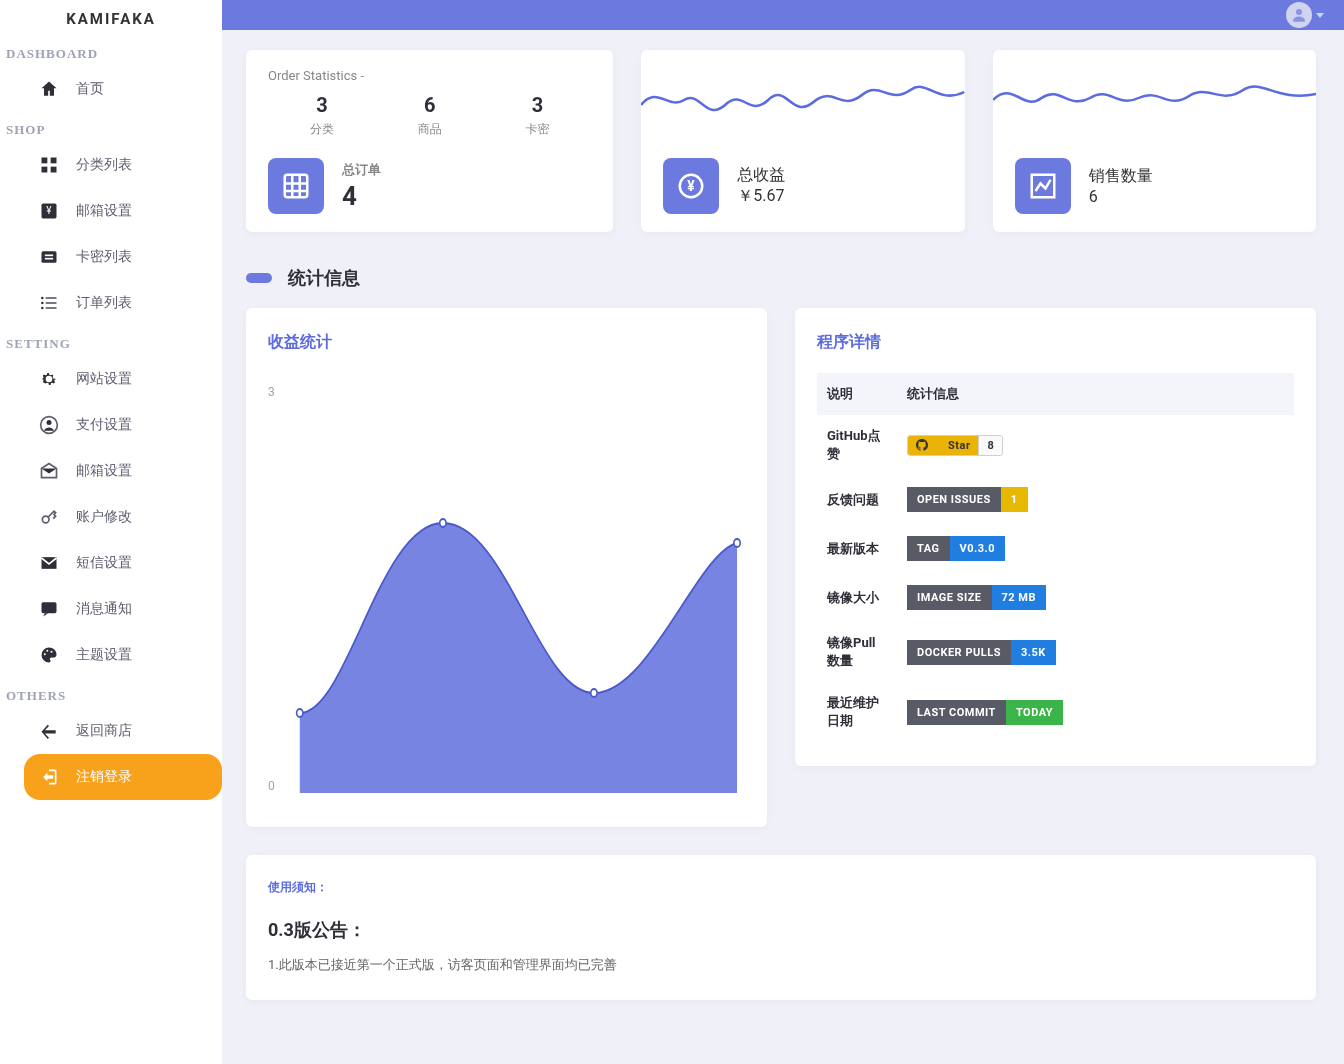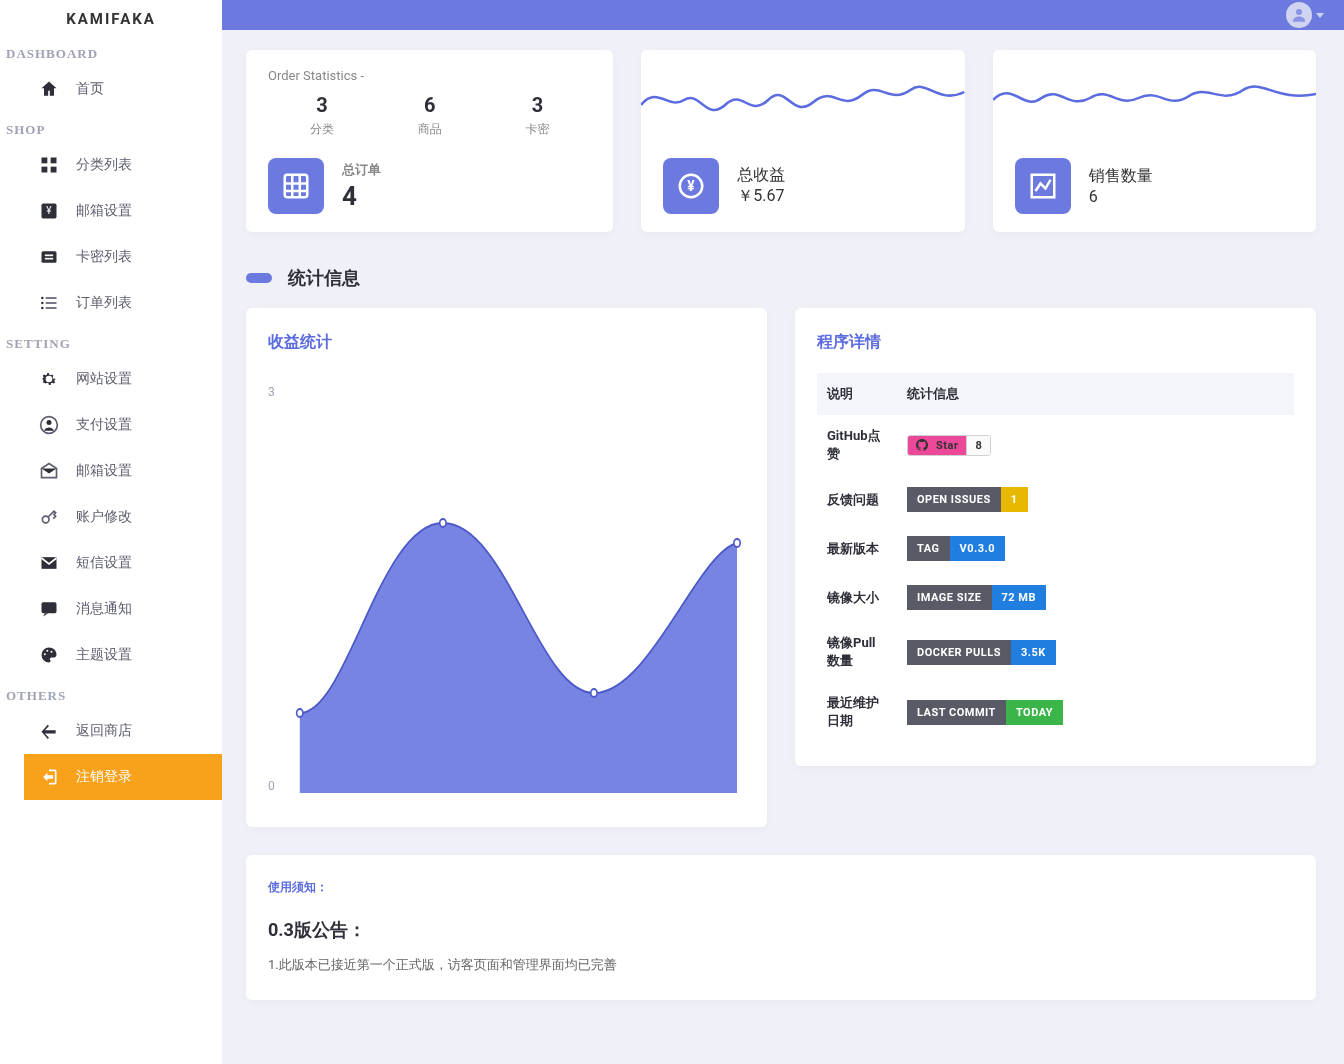--- a/index.html
+++ b/index.html
@@ -6,21 +6,21 @@
 body { font-family: -apple-system, BlinkMacSystemFont, "Segoe UI", Roboto, "Helvetica Neue", Arial, sans-serif; background: #f0f1f8; color: #333; }
 .topbar { position: fixed; top: 0; left: 218px; right: 0; height: 30px; background: #6c7ae0; z-index: 50; }
 .topbar .avatar-wrap { position: absolute; right: 20px; top: 2px; display: flex; align-items: center; gap: 4px; cursor: pointer; }
 .topbar .avatar { width: 26px; height: 26px; border-radius: 50%; background: #d0d4f0; display:flex; align-items:center; justify-content:center;}
 .topbar .avatar svg { width:18px; height:18px; fill:#8a94e6;}
 .topbar .caret { width:0; height:0; border-left:4px solid transparent; border-right:4px solid transparent; border-top:5px solid #cfd3f3;}
 .sidebar { position: fixed; left: 0; top: 0; width: 222px; height: 100vh; background: #fff; overflow-y: auto; z-index: 60; }
 .sidebar .brand { text-align: center; font-weight: 700; letter-spacing: 2px; font-size: 15px; color: #333; padding: 10px 0 8px; }
 .side-section { font-size: 13px; font-weight: 700; color: #9fa3b5; letter-spacing: 1px; padding: 10px 6px 4px; font-family: Liberation Serif, serif; }
 .side-item { display: flex; align-items: center; gap: 16px; padding: 12px 14px; font-size: 14px; color: #5c5e6e; cursor: pointer; margin-left: 24px; }
-.side-item.active { background: #f8a11b; color: #fff; }
+.side-item.active { background: #f8a11b; color: #fff; border-radius: 16px; }
 .side-item .ico { width: 22px; height: 22px; display:flex; align-items:center; justify-content:center; }
 .side-item .ico svg { width:20px; height:20px; fill:#2e2f38; }
 .side-item.active .ico svg { fill:#fff; }
 .main { margin-left: 218px; padding: 50px 28px 30px; }
 .cards-row { display: flex; gap: 28px; }
 .card { background: #fff; border-radius: 6px; box-shadow: 0 2px 8px rgba(0,0,0,0.04); flex: 1; }
 .stat-card { padding: 18px 22px; min-height: 180px; display:flex; flex-direction:column; }
 .stat-card .hd { font-size: 13px; color: #888; }
 .stat-card .trio { display:flex; justify-content:space-around; margin-top: 10px; }
 .stat-card .trio .tc { text-align:center; }
@@ -45,21 +45,21 @@
 .chart-svg { width:100%; height:100%;}
 .info-card { width:300px; padding:24px 22px;}
 .info-table { width:100%; border-collapse:collapse; margin-top:10px;}
 .info-table th { text-align:left; font-size:13px; font-weight:700; color:#2e2f38; padding:12px 10px; background:#f4f5fa;}
 .info-table td { font-size:13px; color:#2e2f38; padding:12px 10px; vertical-align:middle;}
 .info-table td:first-child { font-weight:700; width:80px;}
 .badge { display:inline-flex; font-size:11px; font-weight:700; letter-spacing:.5px; }
 .badge .l { background:#585b66; color:#fff; padding:6px 10px;}
 .badge .r { padding:6px 10px; color:#fff;}
 .badge.star { border:1px solid #d0d0d0; border-radius:3px; overflow:hidden;}
-.badge.star .l { background:#ec4899; color:#333; display:flex; align-items:center; gap:8px; padding:3px 8px; font-size:11px;}
+.badge.star .l { background:#eab308; color:#333; display:flex; align-items:center; gap:20px; padding:3px 8px; font-size:11px;}
 .badge.star .r { background:#fafafa; color:#333; border-left:1px solid #d0d0d0; padding:3px 8px;}
 .notice-card { margin-top:28px; padding:24px 22px;}
 .notice-card h3 { font-size:12px; font-weight:700; color:#5b6be0; margin-bottom:22px;}
 .notice-card h2 { font-size:18px; font-weight:700; color:#2e2f38; margin-bottom:12px;}
 .notice-card p { font-size:13px; color:#666; line-height:1.7;}
 </style>
 </head>
 <body>
 
 <div class="topbar">

